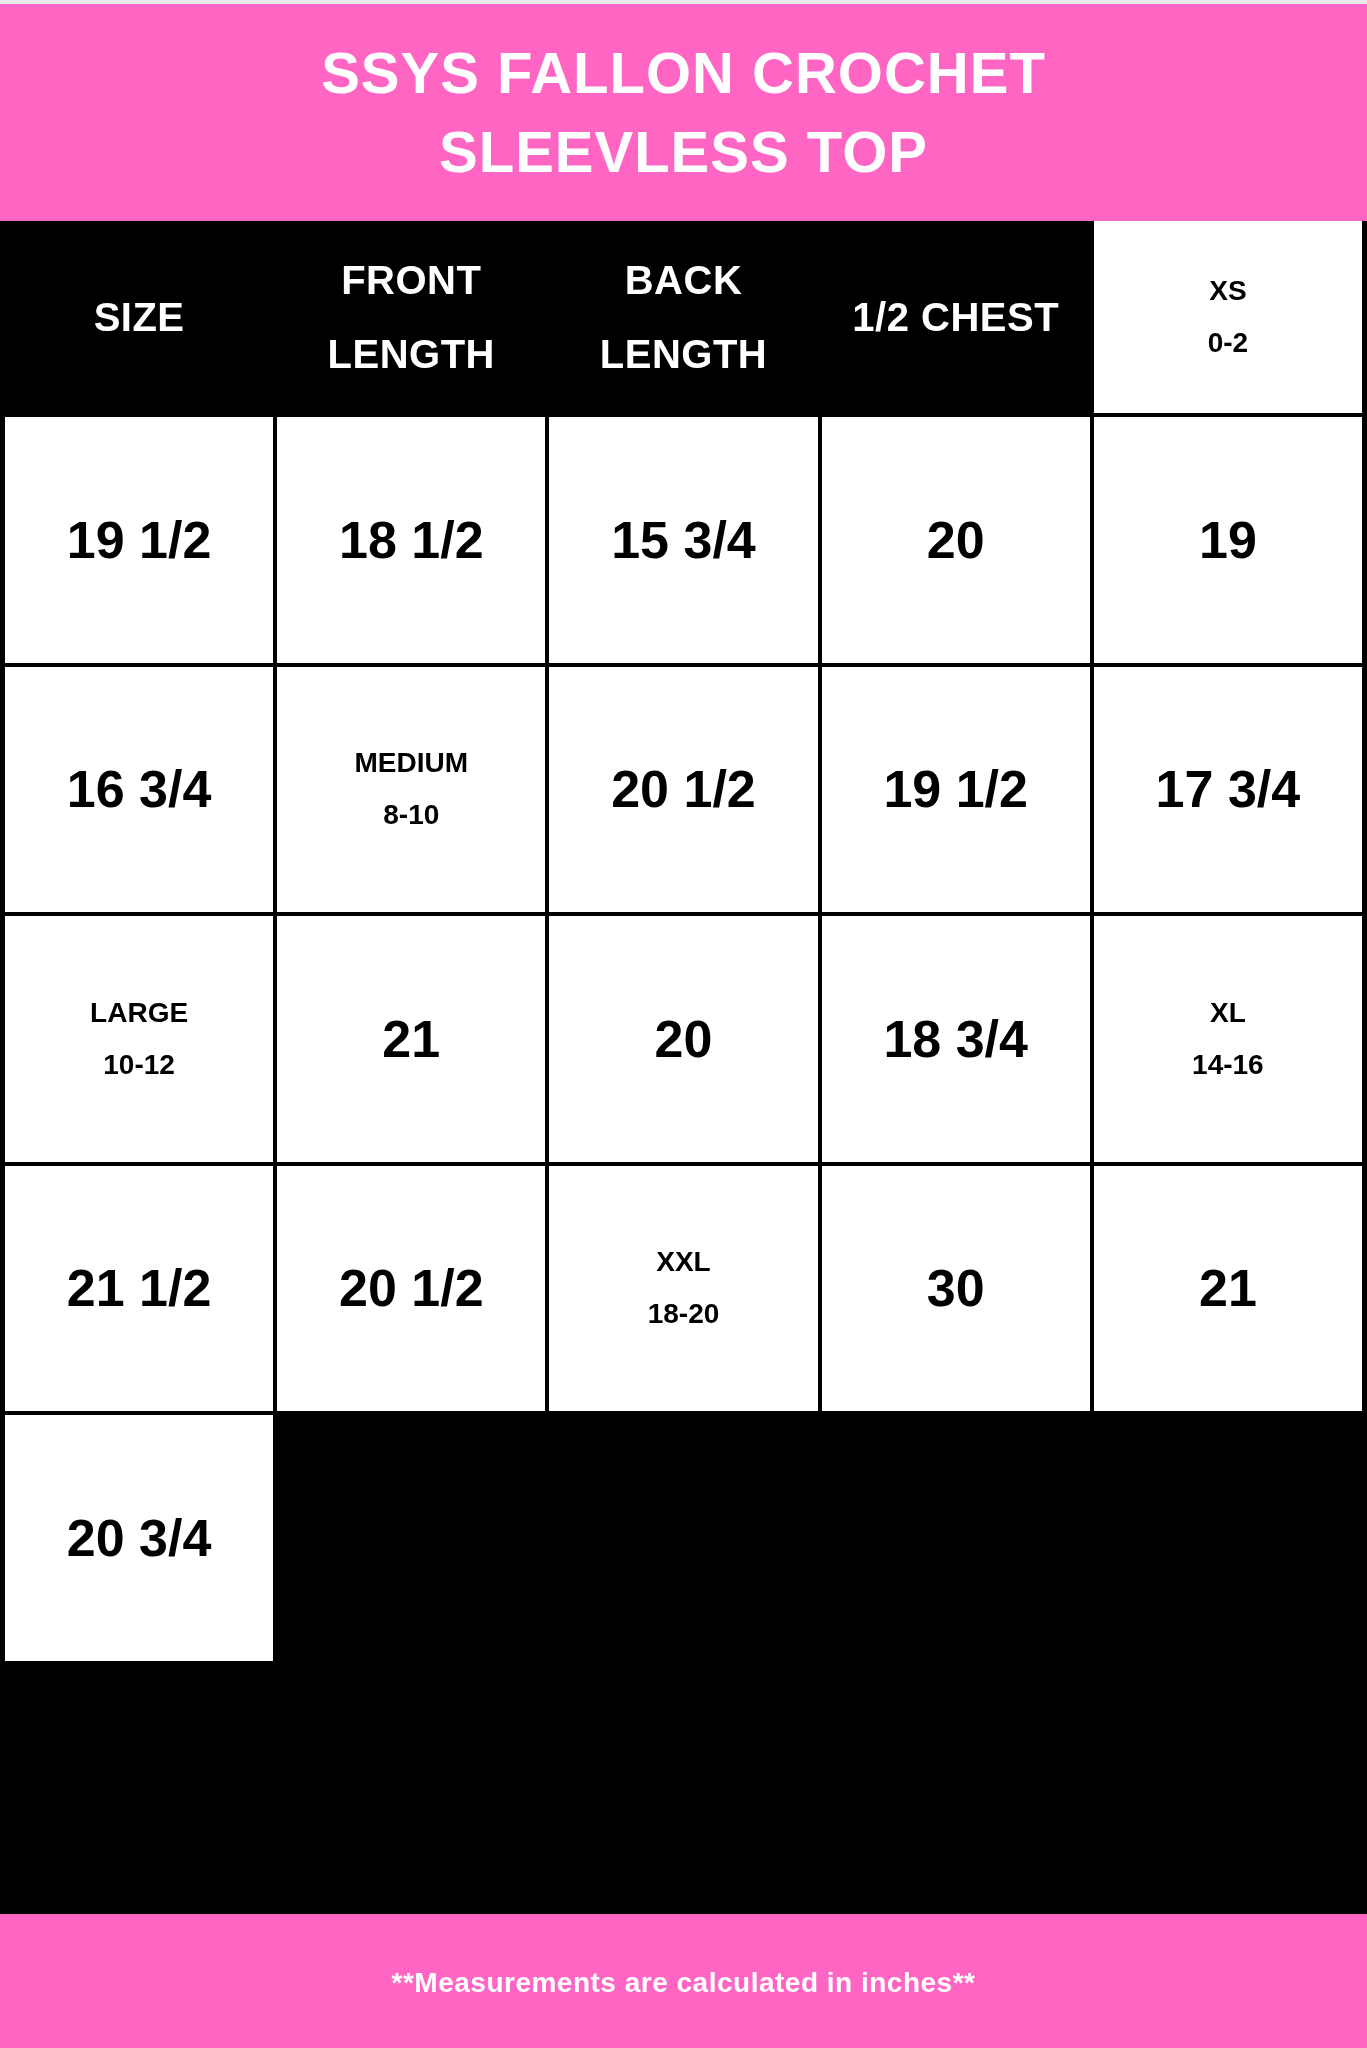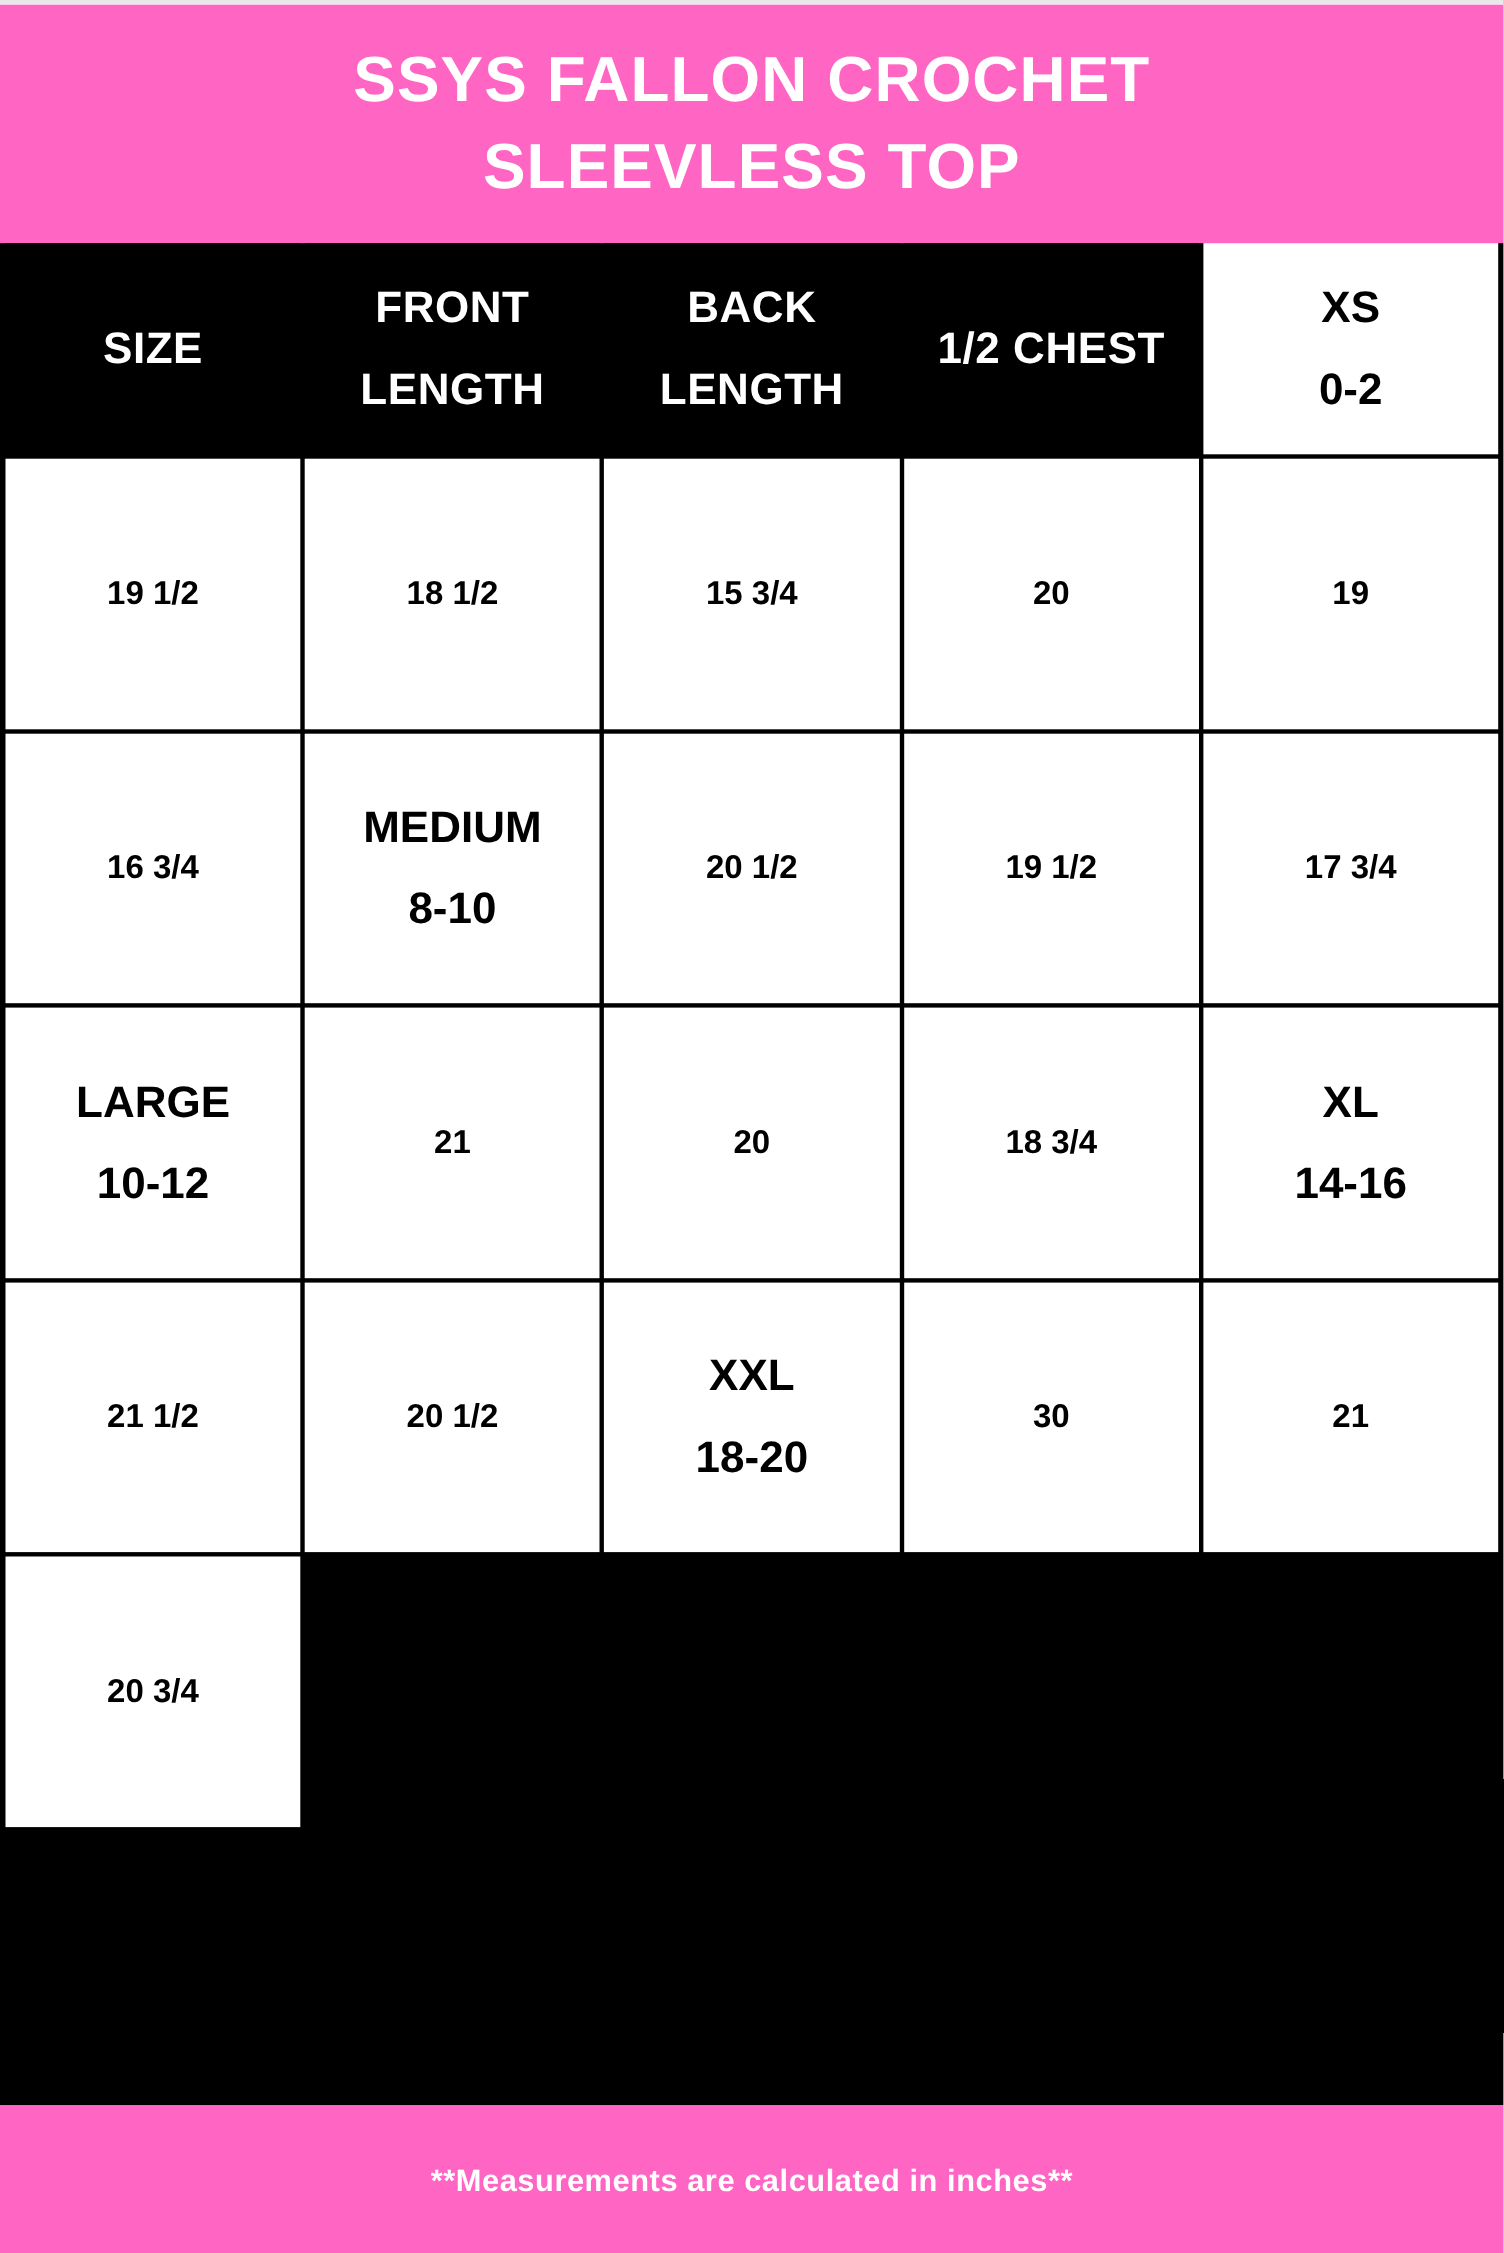--- a/index.html
+++ b/index.html
@@ -61,29 +61,29 @@
     flex-direction: column;
     align-items: center;
     justify-content: center;
     text-align: center;
   }
   .th .th-line { line-height: 1.85; }
   .td {
     background: #ffffff;
     color: #000000;
     font-weight: bold;
-    font-size: 30px;
+    font-size: 52px;
     display: flex;
     flex-direction: column;
     align-items: center;
     justify-content: center;
     text-align: center;
     white-space: nowrap;
   }
-  .size-cell { font-size: 40px; text-align: right; }
+  .size-cell { font-size: 28px; text-align: right; }
   .size-cell div { line-height: 1.85; }
 
   
   .footer {
     position: absolute;
     left: 0; top: 1910px;
     width: 100%;
     height: 138px;
     background: #ff66c4;
     display: flex;

